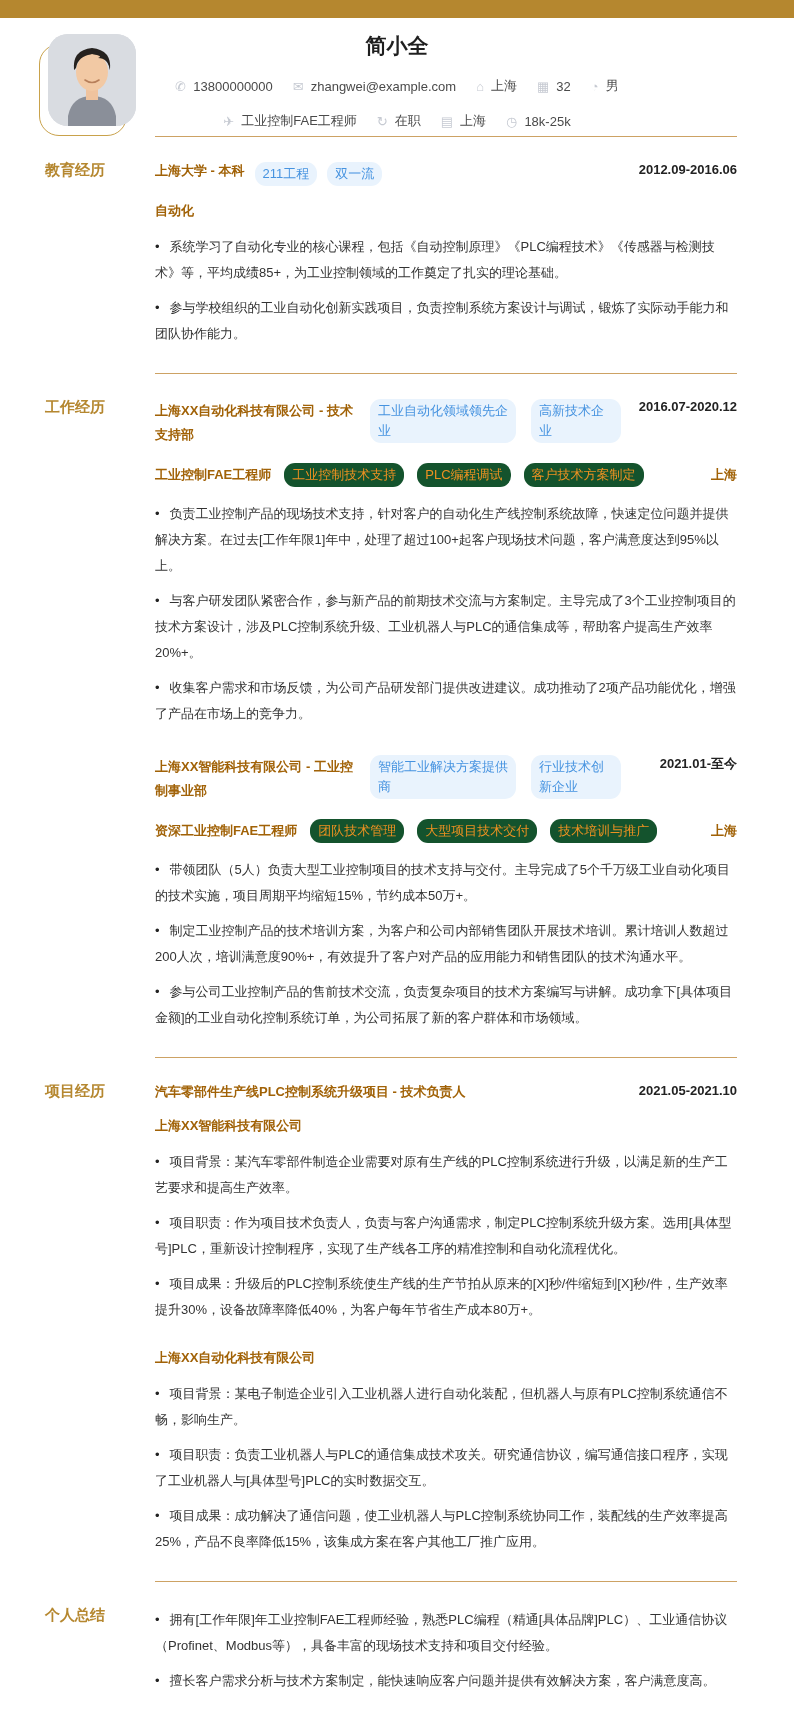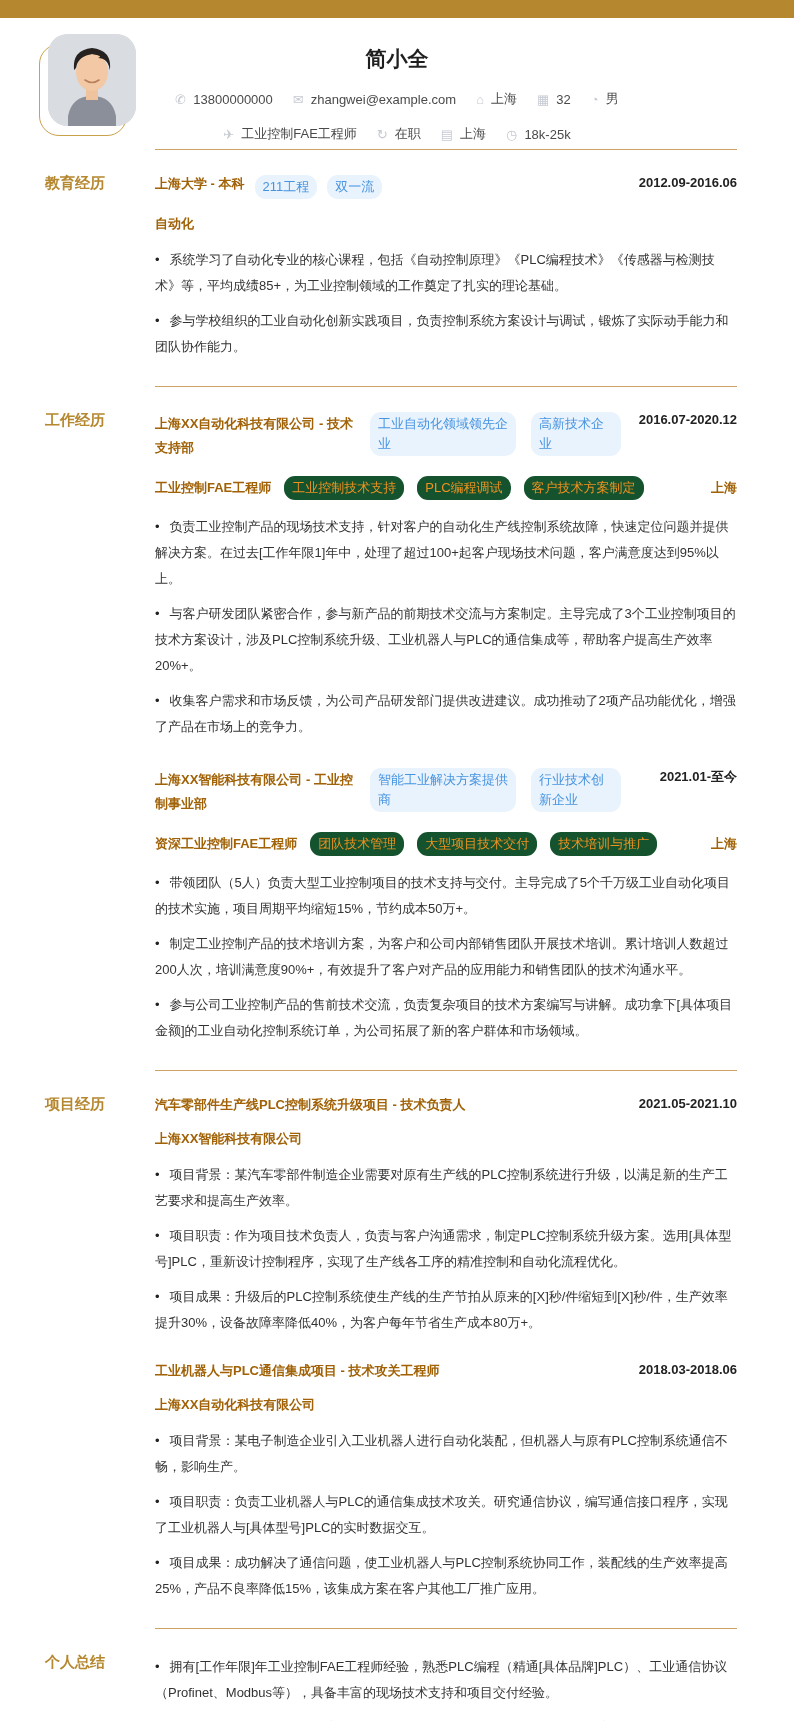--- a/index.html
+++ b/index.html
@@ -5,21 +5,21 @@
   * { box-sizing: border-box; }
   html,body { margin:0; padding:0; }
   body {
     width:794px; min-height:1721px; background:#ffffff;
     font-family:"Liberation Sans","DejaVu Sans",sans-serif;
     font-size:13px; color:#333;
   }
   .topbar { height:18px; background:#B5872F; }
 
   
-  .header { position:relative; padding:27px 0 6px; }
+  .header { position:relative; padding:14px 0 6px; }
   .avatar-wrap { position:absolute; left:48px; top:16px; width:88px; height:92px; }
   .avatar-outline { position:absolute; left:-9px; top:10px; width:88px; height:92px;
     border:1px solid #C9A24B; border-radius:20px; }
   .avatar-photo { position:absolute; left:0; top:0; width:88px; height:92px;
     border-radius:20px; overflow:hidden; background:#d9dce1; }
   .candidate-name { margin:0; text-align:center; font-size:21px; font-weight:700; color:#1f1f1f; }
   .contact-row { display:flex; justify-content:center; align-items:center; gap:20px;
     margin-top:17px; color:#4a4a4a; }
   .contact-item { display:inline-flex; align-items:center; gap:7px; }
   .c-icon { color:#c6cad2; font-size:13px; }
@@ -200,24 +200,20 @@
         <span class="bold">汽车零部件生产线PLC控制系统升级项目 - 技术负责人</span>
         <span class="date">2021.05-2021.10</span>
       </div>
       <div class="bold proj-company">上海XX智能科技有限公司</div>
       <p class="bullet">项目背景：某汽车零部件制造企业需要对原有生产线的PLC控制系统进行升级，以满足新的生产工艺要求和提高生产效率。</p>
       <p class="bullet">项目职责：作为项目技术负责人，负责与客户沟通需求，制定PLC控制系统升级方案。选用[具体型号]PLC，重新设计控制程序，实现了生产线各工序的精准控制和自动化流程优化。</p>
       <p class="bullet">项目成果：升级后的PLC控制系统使生产线的生产节拍从原来的[X]秒/件缩短到[X]秒/件，生产效率提升30%，设备故障率降低40%，为客户每年节省生产成本80万+。</p>
     </div>
 
     <div class="project">
-      <div class="row">
-        <span class="bold">工业机器人与PLC通信集成项目 - 技术攻关工程师</span>
-        <span class="date">2018.03-2018.06</span>
-      </div>
       <div class="bold proj-company">上海XX自动化科技有限公司</div>
       <p class="bullet">项目背景：某电子制造企业引入工业机器人进行自动化装配，但机器人与原有PLC控制系统通信不畅，影响生产。</p>
       <p class="bullet">项目职责：负责工业机器人与PLC的通信集成技术攻关。研究通信协议，编写通信接口程序，实现了工业机器人与[具体型号]PLC的实时数据交互。</p>
       <p class="bullet">项目成果：成功解决了通信问题，使工业机器人与PLC控制系统协同工作，装配线的生产效率提高25%，产品不良率降低15%，该集成方案在客户其他工厂推广应用。</p>
     </div>
 
   </div>
 </section>
 
 <section class="section">

